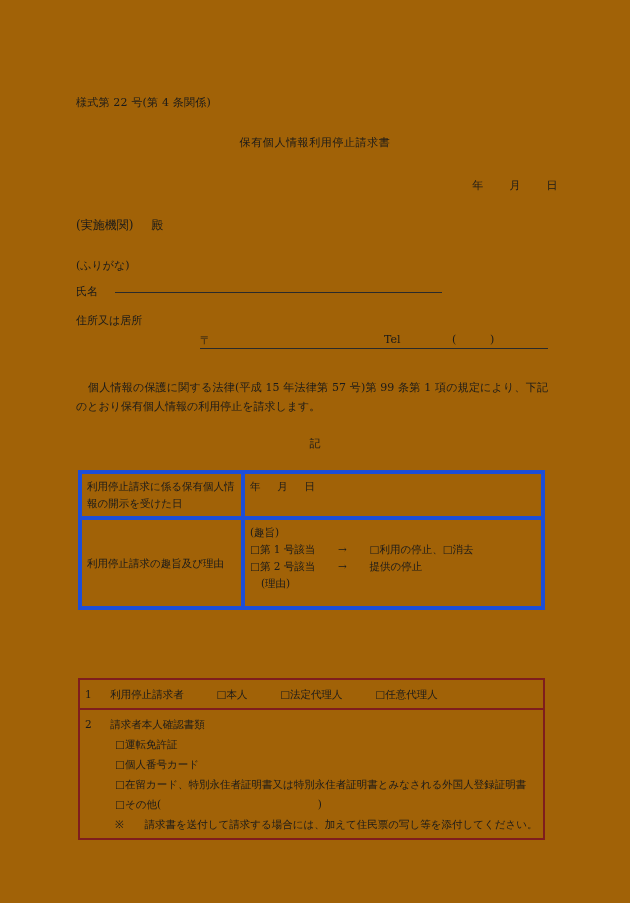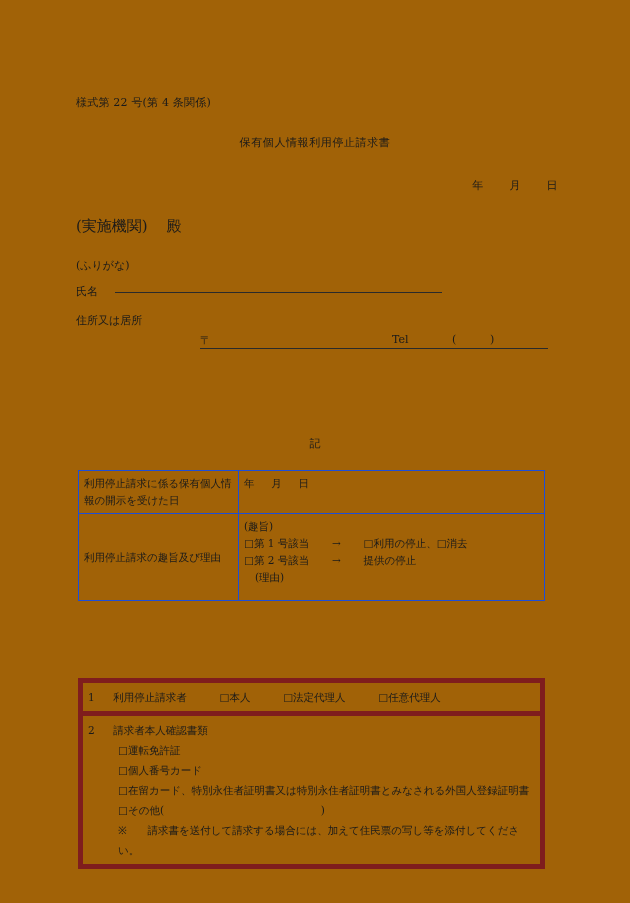--- a/index.html
+++ b/index.html
@@ -50,21 +50,21 @@
     letter-spacing: 0.4px;
     white-space: nowrap;
   }
   .date-line span { display: inline-block; }
   .date-line .gap { width: 18px; }
 
   .addressee {
     position: absolute;
     left: 76px;
     top: 217px;
-    font-size: 15px;
+    font-size: 12px;
     white-space: nowrap;
   }
   .addressee .dono { margin-left: 14px; }
 
   .furigana {
     position: absolute;
     left: 76px;
     top: 258px;
     font-size: 11px;
     white-space: nowrap;
@@ -105,21 +105,21 @@
   }
   .addr-rule {
     position: absolute;
     left: 200px;
     top: 348px;
     width: 348px;
     height: 0;
     border-bottom: 1px solid #2a2a2a;
   }
   .postal-mark { display: inline-block; width: 12px; }
-  .tel-label { position: absolute; left: 192px; top: 0; text-align: right; }
+  .tel-label { position: absolute; left: 184px; top: 0; text-align: right; }
   .paren-open { position: absolute; left: 252px; top: 0; }
   .paren-close { position: absolute; left: 290px; top: 0; }
 
   
   .body-para {
     position: absolute;
     left: 76px;
     top: 378px;
     width: 472px;
     font-size: 11px;
@@ -140,21 +140,21 @@
   .table-main {
     position: absolute;
     left: 78px;
     top: 470px;
     width: 467px;
     border-collapse: collapse;
     font-size: 10.5px;
     table-layout: fixed;
   }
   .table-main td {
-    border: 1px solid #1d4ed8;
+    border: 4px solid #1d4ed8;
     padding: 4px 4px 4px 5px;
     vertical-align: middle;
     line-height: 17px;
   }
   .table-main td.label-cell {
     width: 150px;
     vertical-align: middle;
   }
   .table-main td.value-cell {
     vertical-align: top;
@@ -176,21 +176,21 @@
   .table-bottom {
     position: absolute;
     left: 78px;
     top: 678px;
     width: 467px;
     border-collapse: collapse;
     font-size: 10.5px;
     table-layout: fixed;
   }
   .table-bottom td {
-    border: 5px solid #7f1d1d;
+    border: 2px solid #7f1d1d;
     padding: 4px 5px;
     vertical-align: top;
     line-height: 20px;
     margin-left: 12px;
   }
   .num-col {
     display: inline-block;
     width: 22px;
   }
   .opt-gap { display: inline-block; width: 26px; }
@@ -236,20 +236,21 @@
   <div class="addr-label">住所又は居所</div>
 
   <div class="addr-fields">
     <span class="postal-mark">〒</span>
     <span class="tel-label">Tel</span>
     <span class="paren-open">(</span>
     <span class="paren-close">)</span>
   </div>
   <div class="addr-rule"></div>
 
+  <div class="body-para">個人情報の保護に関する法律(平成 15 年法律第 57 号)第 99 条第 1 項の規定により、下記のとおり保有個人情報の利用停止を請求します。</div>
 
   <div class="ki-mark">記</div>
 
   <table class="table-main">
     <tbody>
         <tr class="row-date">
       <td class="label-cell cell-h1">利用停止請求に係る保有個人情報の開示を受けた日</td>
       <td class="value-cell cell-h1">
         <span>年</span>
         <span class="dash-sm"></span>

